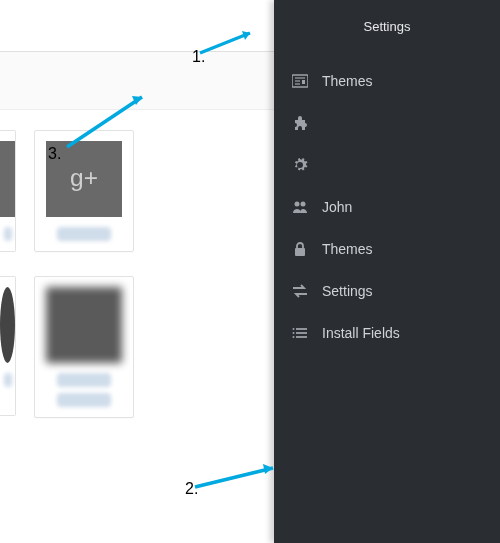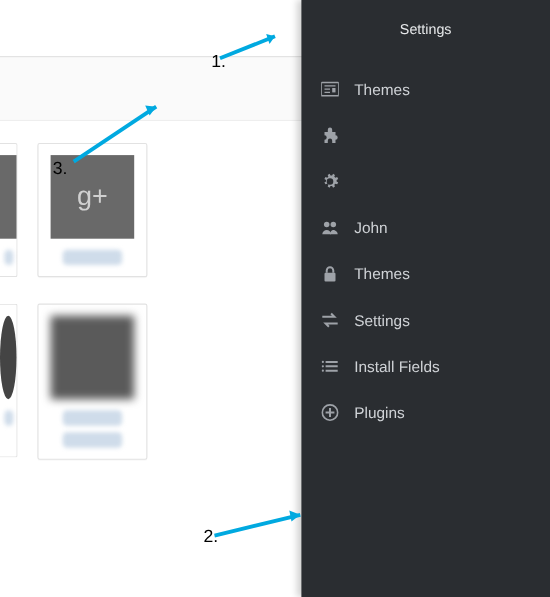--- a/index.html
+++ b/index.html
@@ -87,28 +87,20 @@
       <svg class="icon" viewBox="0 0 16 16">
           <line x1="4" y1="4" x2="15" y2="4" stroke="#9ea2a8" stroke-width="1.8"></line>
           <line x1="4" y1="8" x2="15" y2="8" stroke="#9ea2a8" stroke-width="1.8"></line>
           <line x1="4" y1="12" x2="15" y2="12" stroke="#9ea2a8" stroke-width="1.8"></line>
           <circle cx="1.5" cy="4" r="1" fill="#9ea2a8"></circle>
           <circle cx="1.5" cy="8" r="1" fill="#9ea2a8"></circle>
           <circle cx="1.5" cy="12" r="1" fill="#9ea2a8"></circle>
         </svg>
       <span>Install Fields</span>
     </li>
-    <li class="sidebar-item">
-      <svg class="icon" viewBox="0 0 16 16">
-          <circle cx="8" cy="8" r="7" fill="none" stroke="#9ea2a8" stroke-width="1.5"></circle>
-          <line x1="8" y1="4" x2="8" y2="12" stroke="#9ea2a8" stroke-width="1.8"></line>
-          <line x1="4" y1="8" x2="12" y2="8" stroke="#9ea2a8" stroke-width="1.8"></line>
-        </svg>
-      <span>Plugins</span>
-    </li>
   </ul>
 </div>
 
 <div class="topbar">
   <div class="user-menu">
     <span class="avatar">
       <svg viewBox="0 0 16 16">
           <circle cx="8" cy="5" r="3"></circle>
           <path d="M2 15c0-3 3-5 6-5s6 2 6 5"></path>
         </svg>

